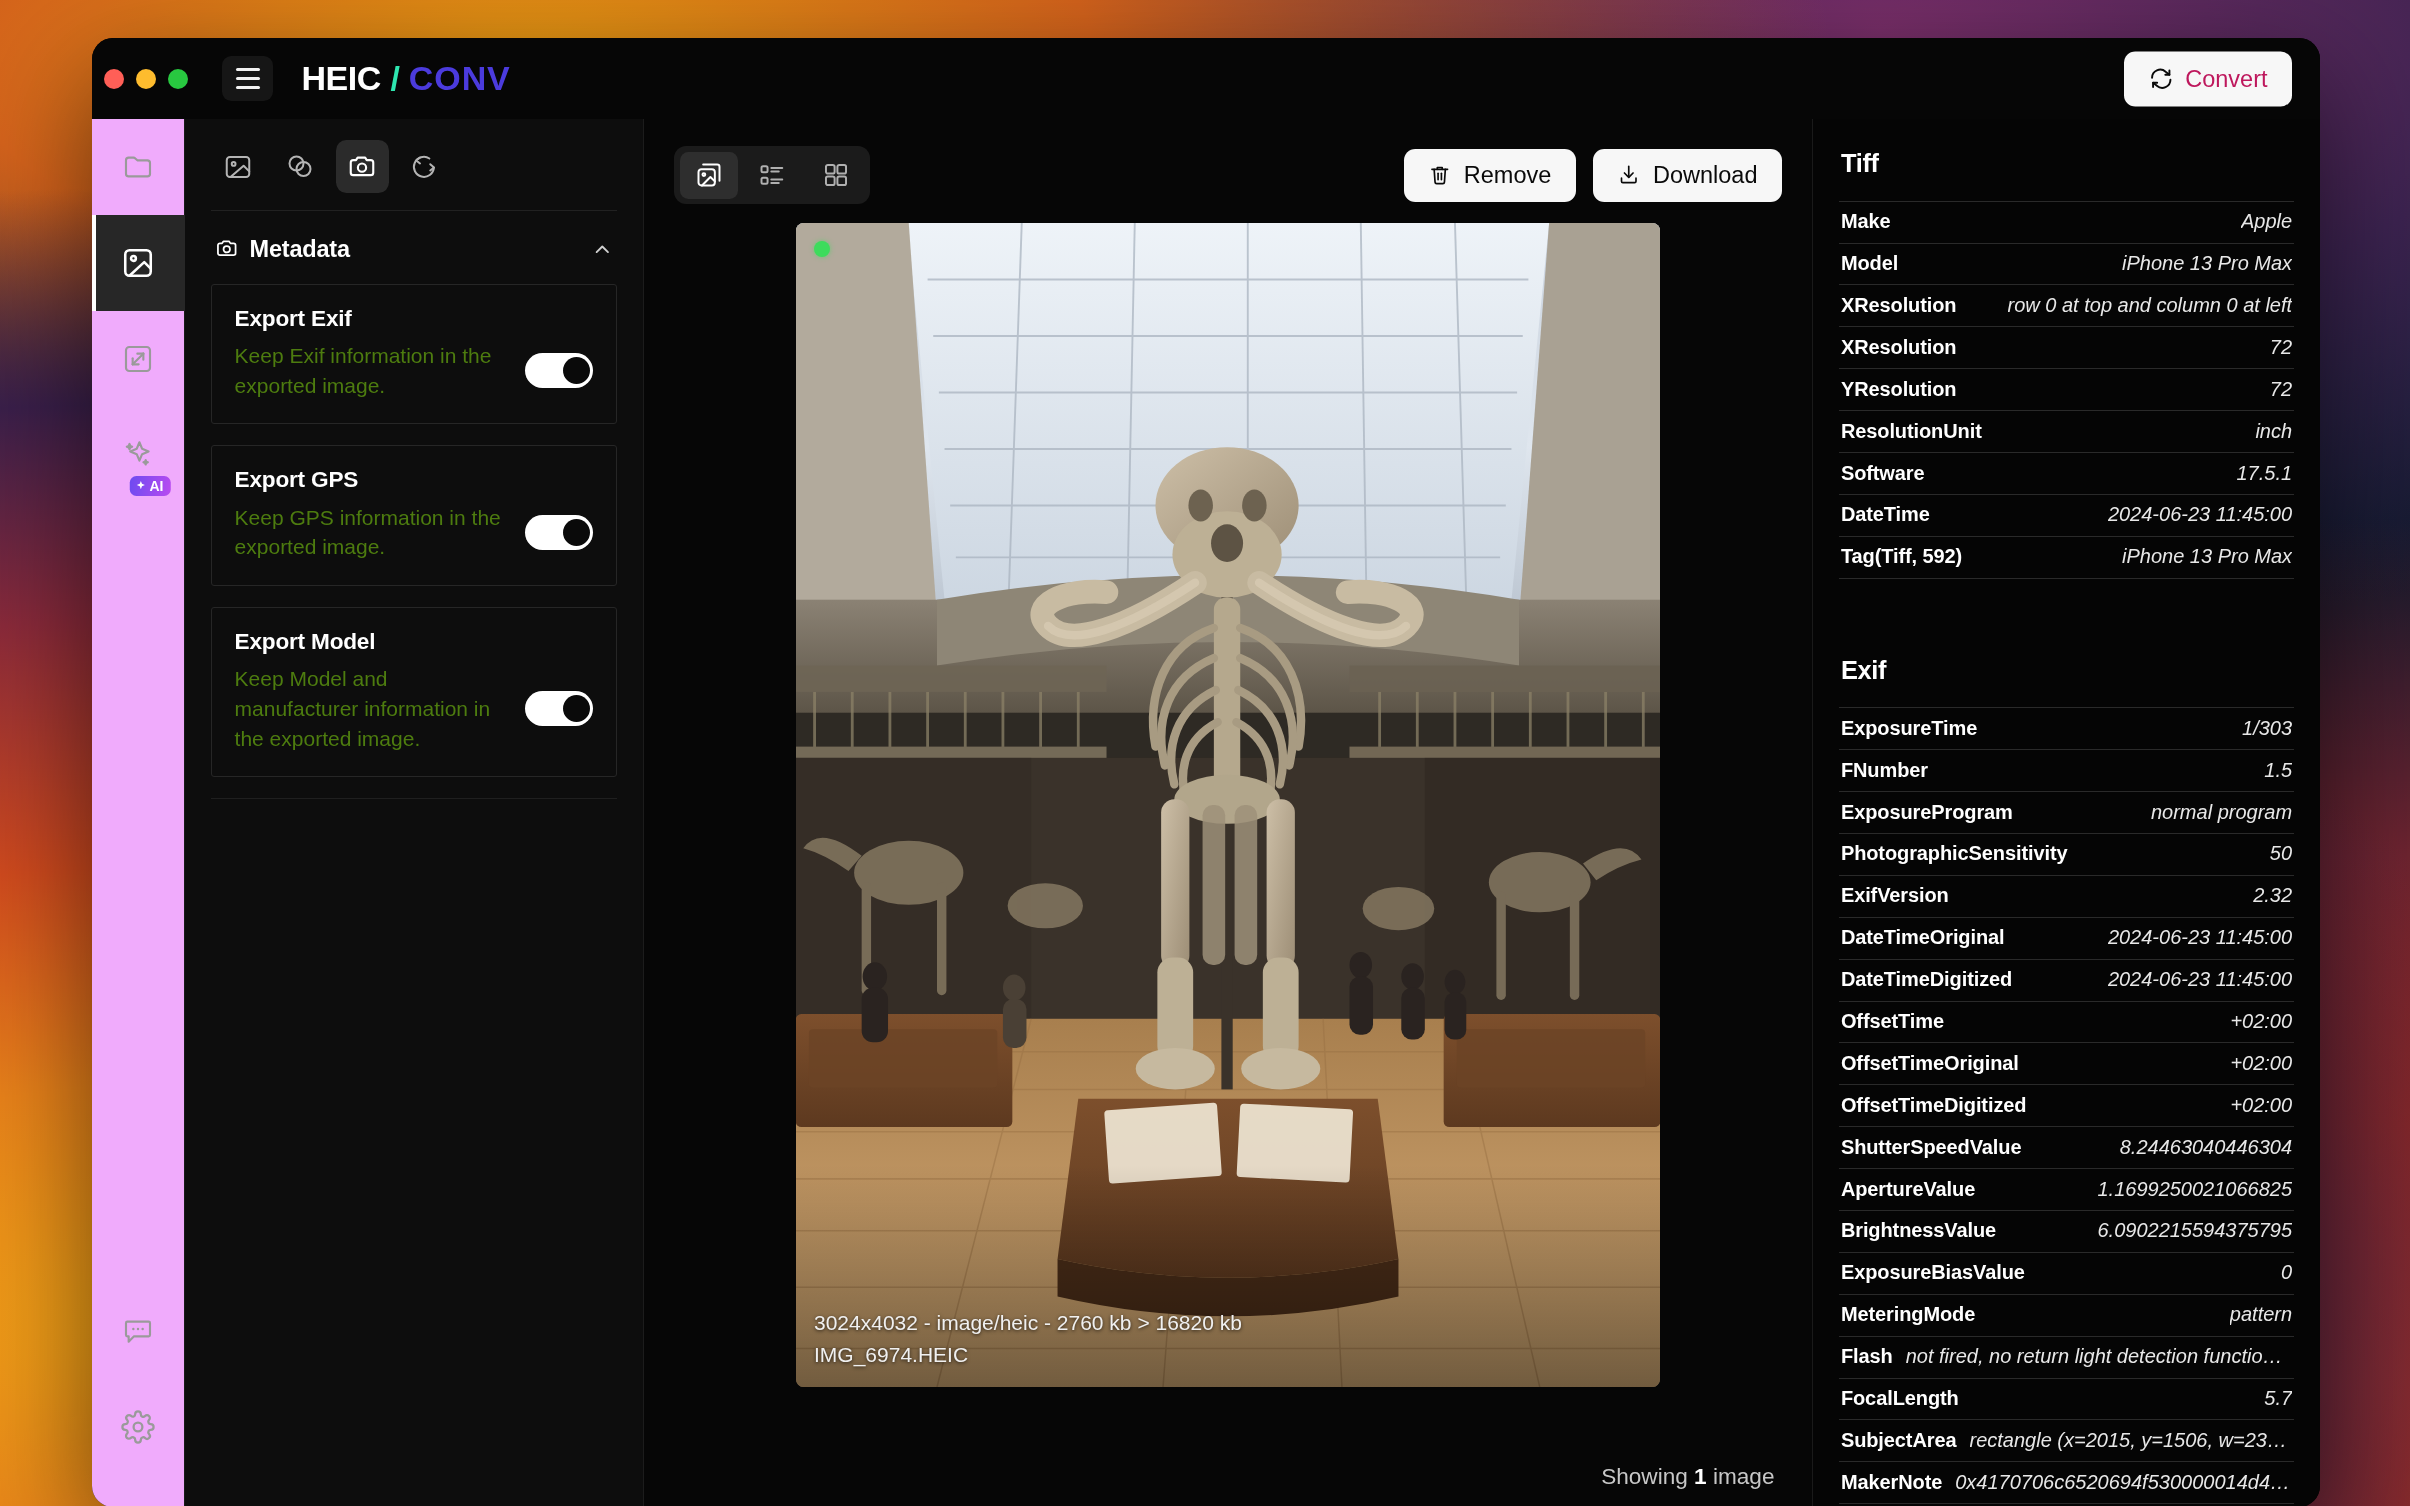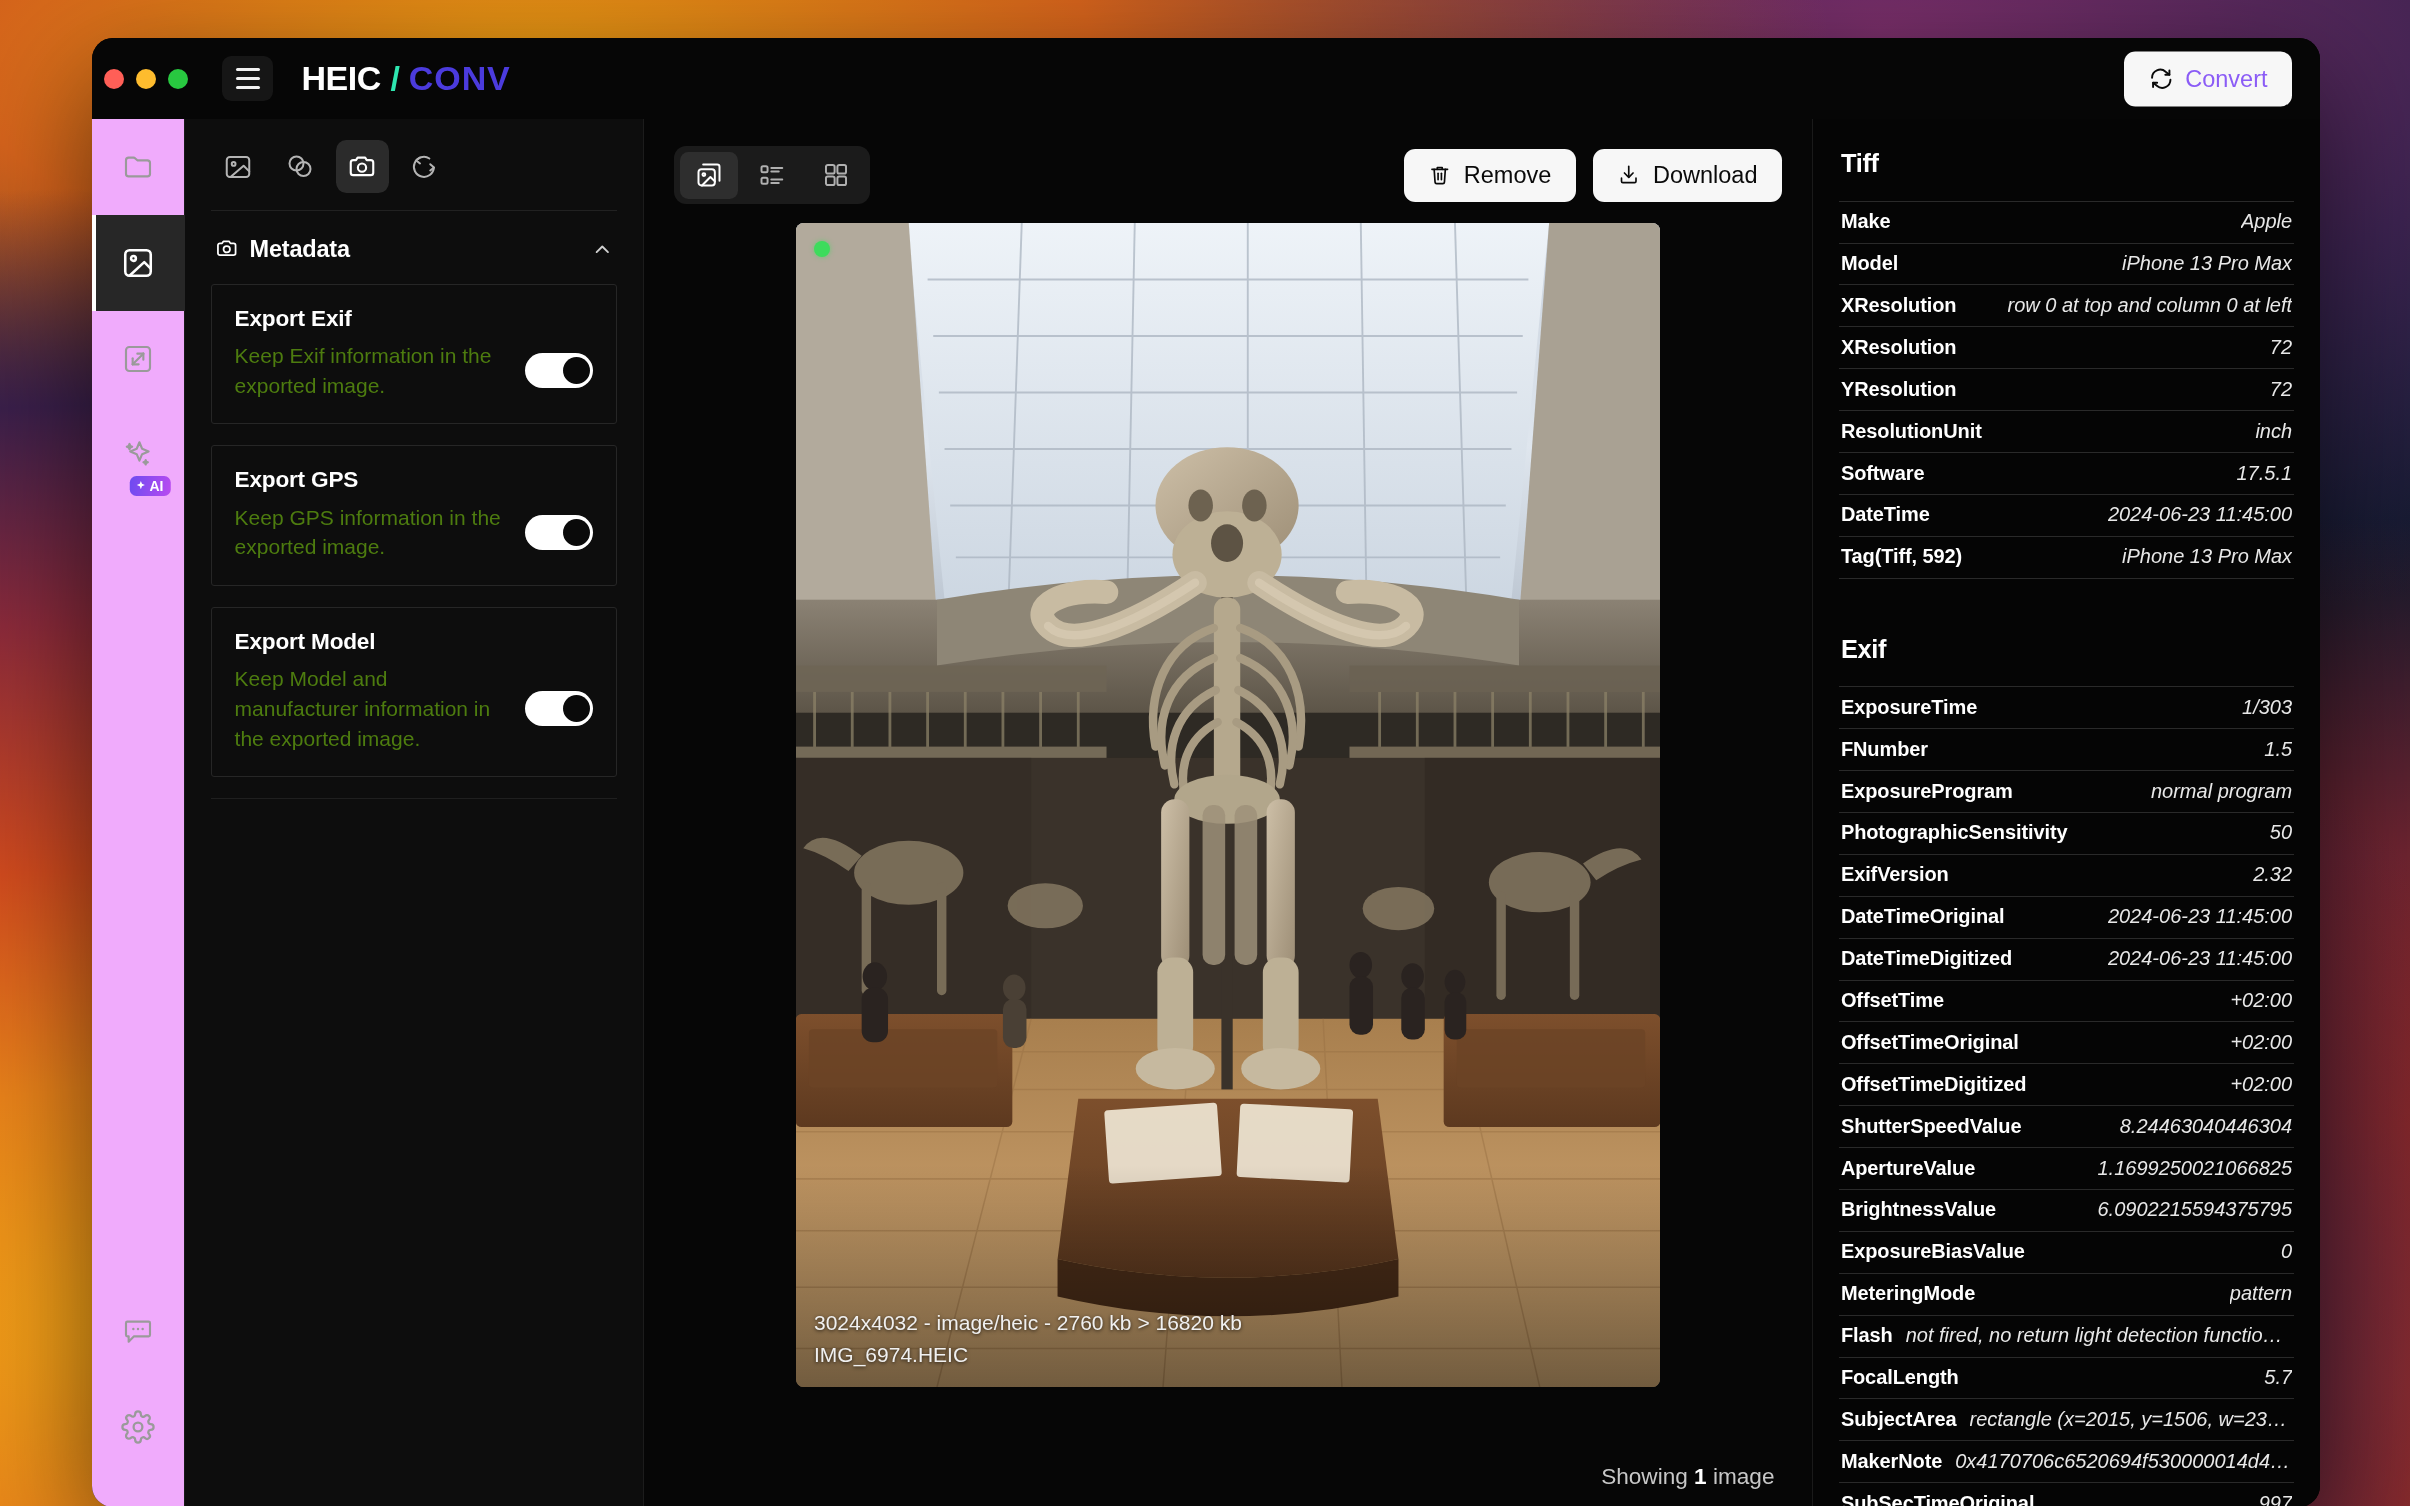--- a/index.html
+++ b/index.html
@@ -53,21 +53,21 @@
     margin-left: 28px;
     font-size: 34px; font-weight: 700; letter-spacing: -0.4px;
     display: flex; align-items: baseline; gap: 0;
   }
   .brand .heic { color: #ffffff; }
   .brand .slash { color: #2ee6b0; margin: 0 9.4px; font-weight: 700; }
   .brand .conv { color: #4b3bdd; letter-spacing: 0.9px; }
 
   .convert-btn {
     position: absolute; right: 28px; top: 50%; transform: translateY(-50%);
-    background: #f7f7f7; color: #8b5cf6;
+    background: #f7f7f7; color: #be185d;
     border: none; border-radius: 11.3px;
     height: 55px; padding: 0 24.5px;
     font-size: 23.5px; font-weight: 500;
     display: flex; align-items: center; gap: 12.2px;
     cursor: pointer; font-family: inherit;
   }
 
   
   .body { flex: 1; display: flex; min-height: 0; }
 
@@ -206,21 +206,21 @@
     width: 508px; flex: 0 0 508px;
     background: #050505;
     border-left: 0.9px solid #1a1a1a;
     padding: 22.6px 26px 0 26px;
     overflow: hidden;
   }
   .meta-group-title {
     color: #ffffff; font-size: 25.4px; font-weight: 700;
     letter-spacing: -0.3px; margin: 7.5px 0 22.6px 1.9px;
   }
-  .meta-group-title.second { margin-top: 56px; }
+  .meta-group-title.second { margin-top: 77px; }
   .meta-table { display: flex; flex-direction: column; }
   .meta-row {
     display: flex; align-items: center; justify-content: space-between;
     gap: 13px; padding: 8.5px 1.9px 9.4px 1.9px;
     border-top: 0.9px solid #2a2a2a;
   }
   .meta-row:last-child { border-bottom: 0.9px solid #2a2a2a; }
   .mk { color: #ffffff; font-size: 20px; font-weight: 700; white-space: nowrap; letter-spacing: -0.1px; }
   .mv {
     color: #e8e8e8; font-size: 20px; font-style: italic; text-align: right;

